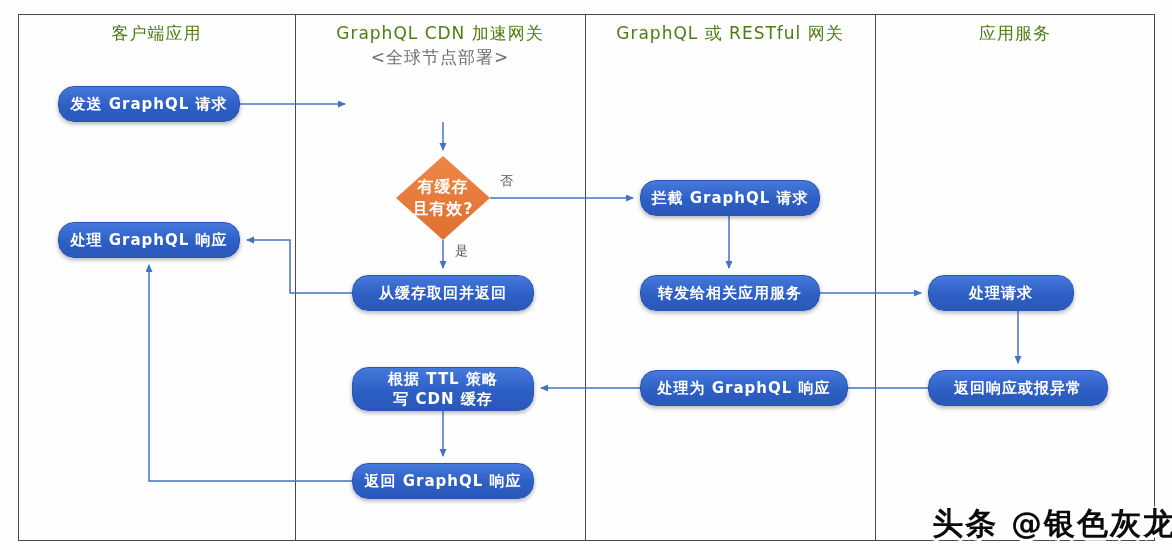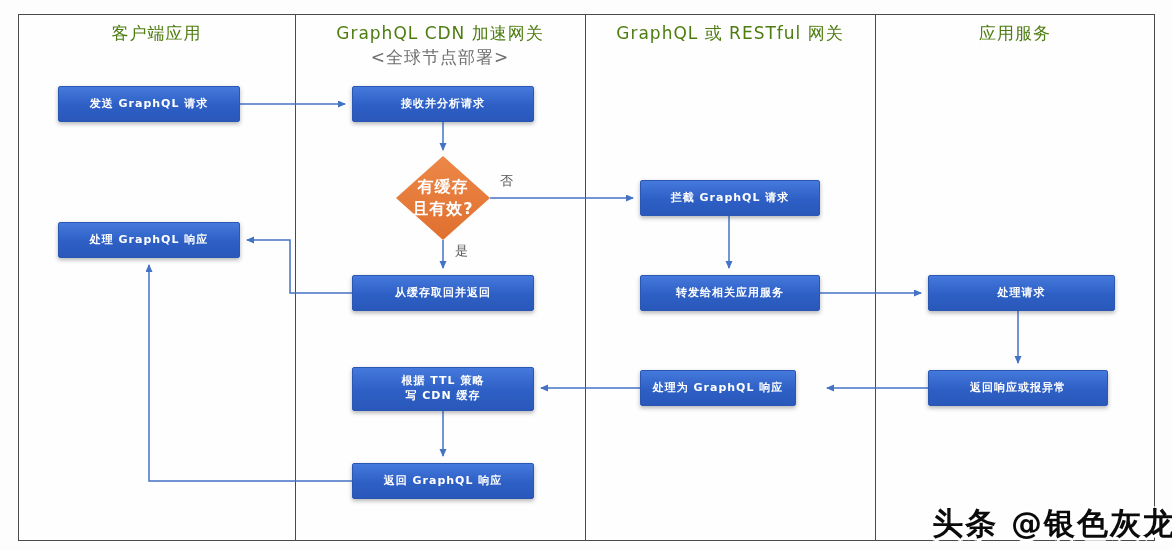--- a/index.html
+++ b/index.html
@@ -15,23 +15,23 @@
   .lane-title{
     position:absolute;top:20px;height:26px;line-height:26px;
     text-align:center;font-size:17px;color:#4d7c0f;letter-spacing:1px;
   }
   .lane-subtitle{
     position:absolute;text-align:center;font-size:17px;color:#6e6e6e;letter-spacing:1px;
   }
   .node{
     position:absolute;display:flex;align-items:center;justify-content:center;
     background:linear-gradient(180deg,#4679dc 0%,#2d5fc4 55%,#2a58ba 100%);
-    border:1px solid #2b57b4;border-radius:2px;
+    border:1px solid #2b57b4;border-radius:16px;
     box-shadow:0 2px 4px rgba(70,70,70,.4);
-    color:#ffffff;font-size:11px;font-weight:700;text-align:center;
+    color:#ffffff;font-size:15px;font-weight:700;text-align:center;
     white-space:pre-line;line-height:1.35;letter-spacing:1px;box-sizing:border-box;
   }
   .decision{
     position:absolute;display:flex;align-items:center;justify-content:center;
     color:#fff;font-size:16px;font-weight:700;text-align:center;
     white-space:pre-line;line-height:1.4;letter-spacing:1px;
   }
   .decision .diamond-shape{
     position:absolute;inset:0;
     background:linear-gradient(180deg,#ec8747 0%,#e0702f 100%);
@@ -84,38 +84,37 @@
       <polyline points="928,388 827,388" marker-end="url(#ah)"></polyline>
       <polyline points="640,388 541,388" marker-end="url(#ah)"></polyline>
       <polyline points="443,411 443,456" marker-end="url(#ah)"></polyline>
       <polyline points="352,481 149,481 149,265" marker-end="url(#ah)"></polyline>
     </g>
   </svg>
 
   <div class="node" style="left:58px;top:86px;width:182px;height:36px">发送 GraphQL 请求</div>
   <div class="node" style="left:58px;top:222px;width:182px;height:36px">处理 GraphQL 响应</div>
 
-  <div class="node" style="left:352px;top:86px;width:182px;height:36px">接收并分析请求</div>
 
   <div class="decision" style="left:396px;top:156px;width:94px;height:84px">
     <span class="diamond-shape"></span>
     <span class="decision-label">有缓存
 且有效?</span>
   </div>
 
   <div class="node" style="left:352px;top:275px;width:182px;height:36px">从缓存取回并返回</div>
   <div class="node" style="left:352px;top:367px;width:182px;height:44px">根据 TTL 策略
 写 CDN 缓存</div>
   <div class="node" style="left:352px;top:463px;width:182px;height:36px">返回 GraphQL 响应</div>
 
   <div class="node" style="left:640px;top:180px;width:180px;height:36px">拦截 GraphQL 请求</div>
   <div class="node" style="left:640px;top:275px;width:180px;height:36px">转发给相关应用服务</div>
-  <div class="node" style="left:640px;top:370px;width:156px;height:36px">处理为 GraphQL 响应</div>
+  <div class="node" style="left:640px;top:370px;width:208px;height:36px">处理为 GraphQL 响应</div>
 
-  <div class="node" style="left:928px;top:275px;width:187px;height:36px">处理请求</div>
+  <div class="node" style="left:928px;top:275px;width:146px;height:36px">处理请求</div>
   <div class="node" style="left:928px;top:370px;width:180px;height:36px">返回响应或报异常</div>
 
   <span class="edge-label" style="left:500px;top:172px">否</span>
   <span class="edge-label" style="left:455px;top:242px">是</span>
 
   <div class="watermark">头条 @银色灰龙</div>
 
 </div>
 
 </body></html>

